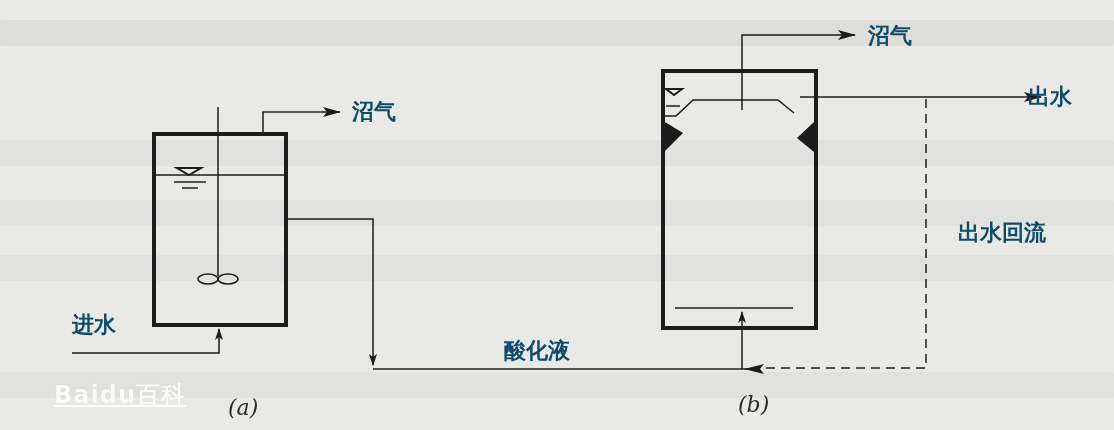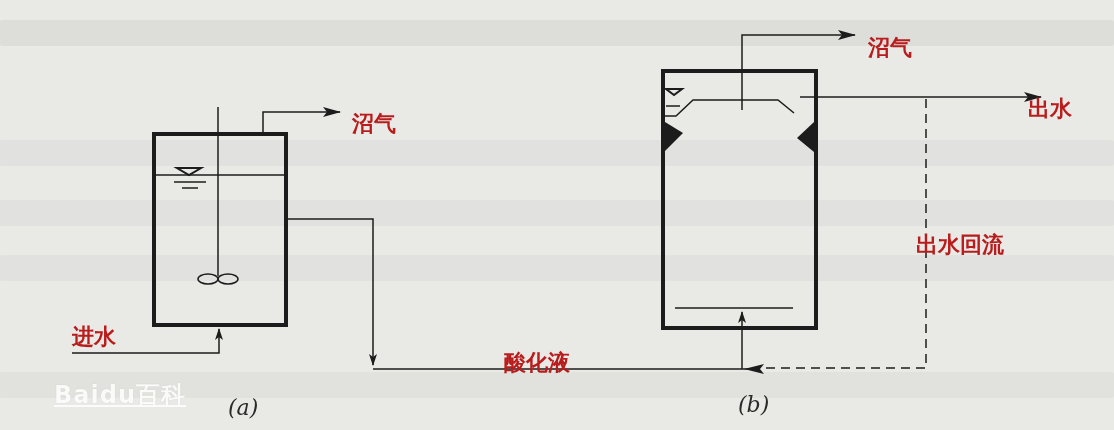--- a/index.html
+++ b/index.html
@@ -4,24 +4,23 @@
 <style>
   html, body { margin: 0; padding: 0; }
   body {
     width: 1114px; height: 430px; overflow: hidden;
     background: #e9e9e6;
     font-family: "DejaVu Sans", sans-serif;
   }
   #stage { position: relative; width: 1114px; height: 430px; }
   svg { position: absolute; left: 0; top: 0; }
   .label {
-    position: absolute; color: #b91c1c; font-weight: bold;
+    position: absolute; color: #0c4a6e; font-weight: bold;
     font-family: "DejaVu Sans", sans-serif; font-size: 22px; line-height: 1;
     white-space: nowrap;
-    margin-top: 12px;
   }
   .caption {
     position: absolute; color: #2a2a2a;
     font-family: "DejaVu Serif", serif; font-style: italic; font-size: 22px; line-height: 1;
   }
   .watermark {
     position: absolute; color: #ffffff; opacity: 0.85;
     font-family: "DejaVu Sans", sans-serif; font-size: 24px; font-weight: bold;
     letter-spacing: 1px; text-shadow: 0 0 1px #bbb; text-decoration: underline;
   }
@@ -99,19 +98,19 @@
       <polyline points="926,99 926,368 760,368" fill="none" stroke="#1c1c1c" stroke-width="1.5" stroke-dasharray="9,6"></polyline>
       <path d="M744,369 L764,364 L760,369 L764,374 Z" fill="#1c1c1c"></path>
     </g>
   </svg>
 
   <div class="label" style="left:352px;top:101px;">沼气</div>
   <div class="label" style="left:72px;top:314px;">进水</div>
   <div class="label" style="left:488px;top:340px;padding-left:16px;">酸化液</div>
   <div class="label" style="left:868px;top:25px;">沼气</div>
   <div class="label" style="left:1028px;top:86px;">出水</div>
-  <div class="label" style="left:916px;top:222px;text-align:center;">出水回流</div>
+  <div class="label" style="left:958px;top:222px;text-align:center;">出水回流</div>
 
   <div class="caption" style="left:228px;top:397px;">(a)</div>
   <div class="caption" style="left:738px;top:394px;">(b)</div>
 
   <div class="watermark" style="left:54px;top:379px;">Baidu百科</div>
 </div>
 
 </body></html>

